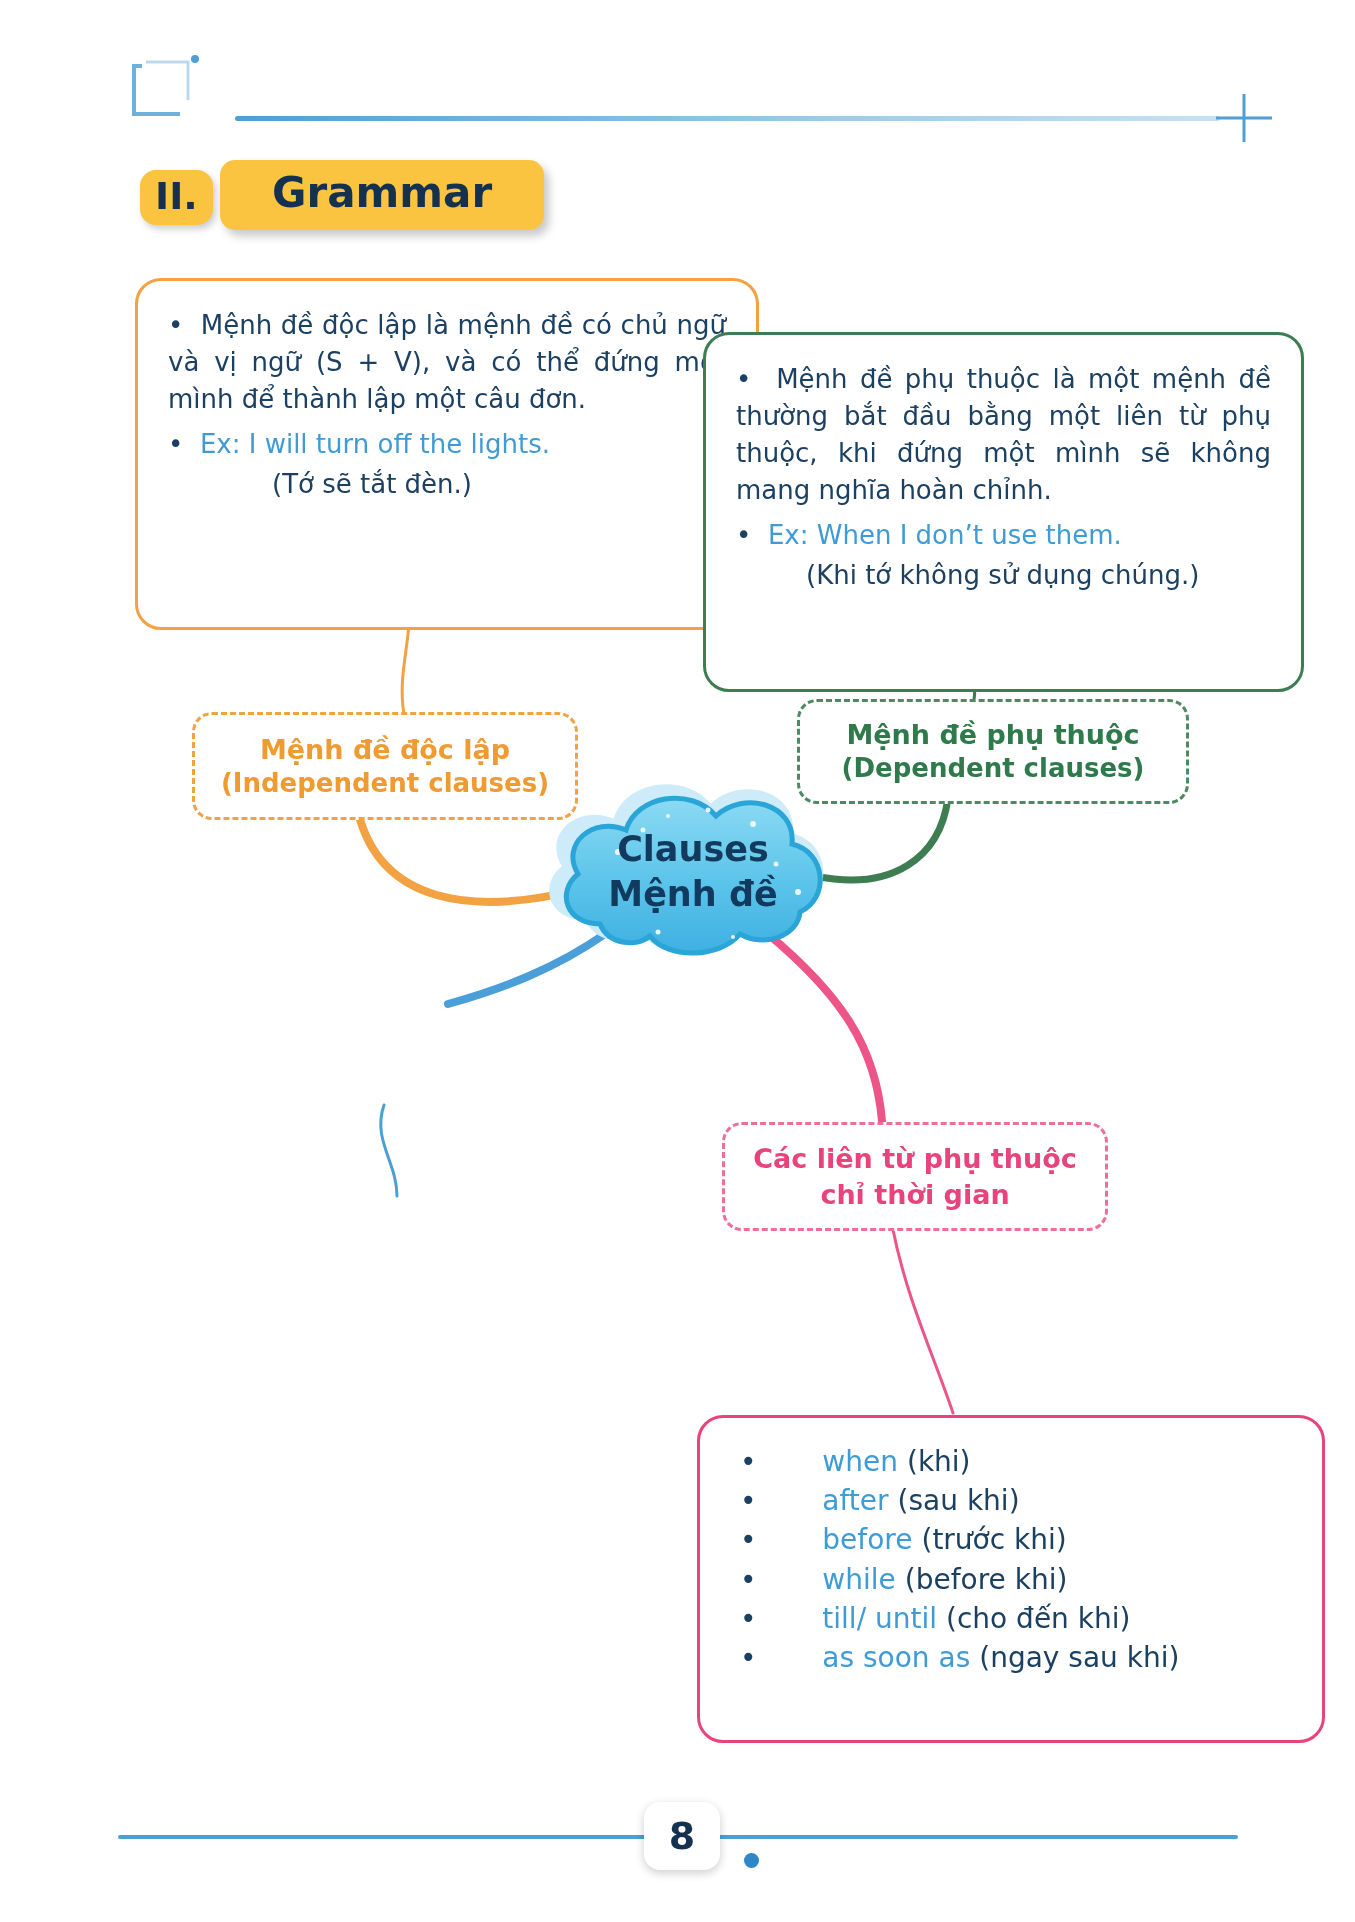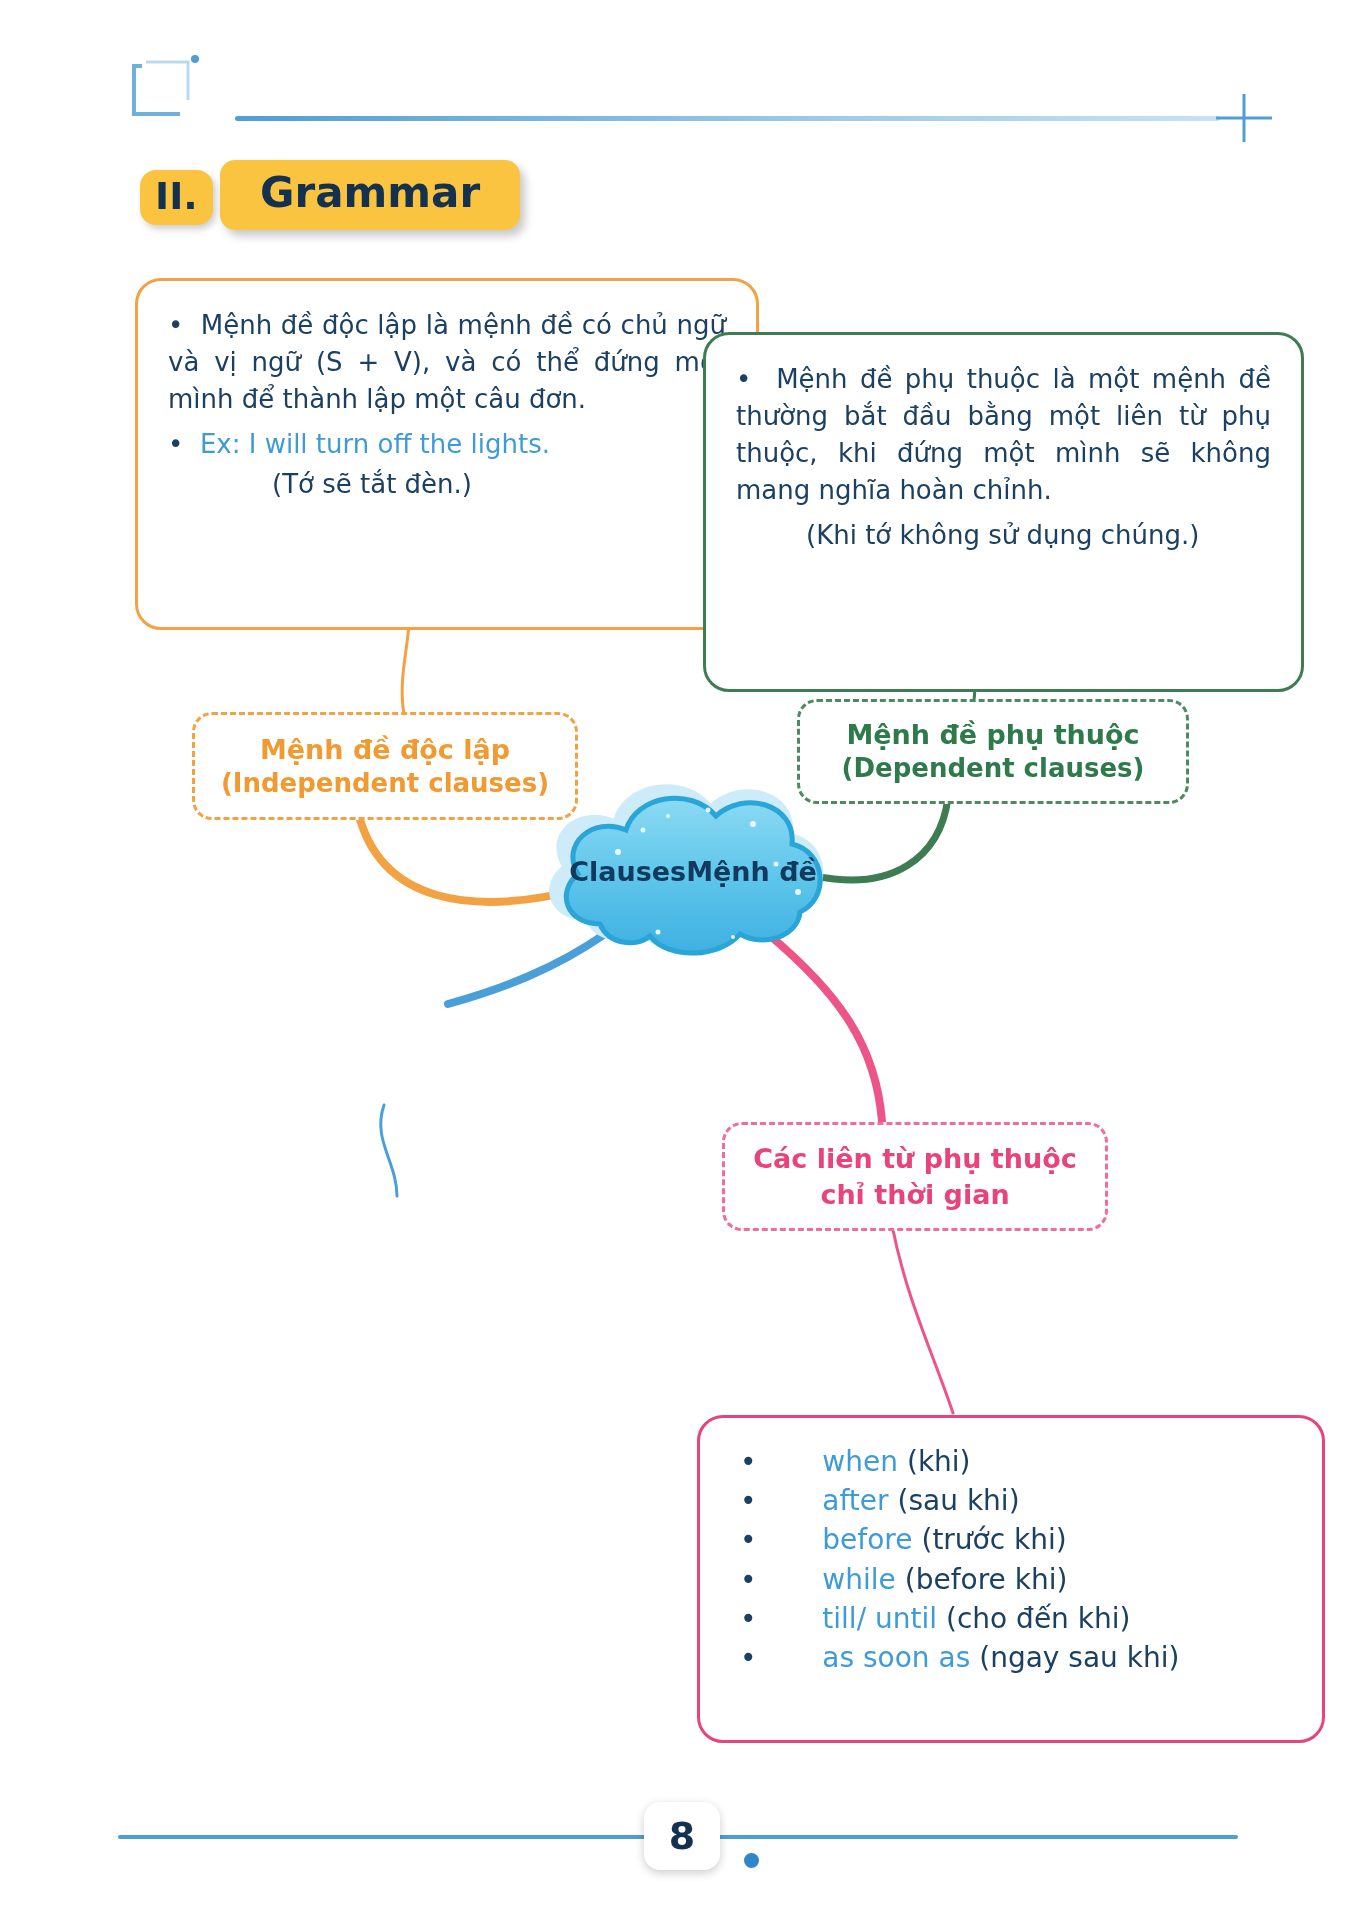--- a/index.html
+++ b/index.html
@@ -22,21 +22,21 @@
   }
   
   .corner-frame{position:absolute;left:120px;top:50px;}
   .top-rule{position:absolute;left:235px;top:116px;width:985px;height:5px;border-radius:3px;
     background:linear-gradient(to right,#4E9FD3,#9CCBE9 60%,#C7E2F3);}
   .crosshair{position:absolute;left:1212px;top:88px;}
   .sec-num{position:absolute;left:140px;top:170px;background:var(--yellow);border-radius:16px;
     padding:4px 15px 7px;font-size:38px;font-weight:bold;color:#14324F;
     box-shadow:3px 4px 7px rgba(0,0,0,.20);z-index:2;}
   .sec-title{position:absolute;left:220px;top:160px;background:var(--yellow);border-radius:15px;
-    padding:8px 40px 13px;font-size:42px;font-weight:bold;color:#14324F;
+    padding:8px 52px 13px;font-size:42px;font-weight:bold;color:#14324F;
     box-shadow:5px 6px 10px rgba(0,0,0,.22);z-index:2;}
   
   .connectors{position:absolute;left:0;top:0;z-index:0;pointer-events:none;}
   
   .defbox{position:absolute;background:#fff;border-radius:26px;padding:26px 30px 20px;
     font-size:26px;line-height:1.42;color:var(--ink);z-index:1;}
   .defbox .def{margin:0 0 8px;text-align:justify;}
   .defbox .def::before{content:"•\00a0\00a0";}
   .defbox .ex{margin:0;color:var(--ex);}
   .defbox .ex::before{content:"•\00a0\00a0";color:var(--ink);}
@@ -57,22 +57,22 @@
   .lbl-blue .l1{font-size:25px;}
   .lbl-pink{border:3px dashed #EE6E97;color:var(--pink);}
   
   .conjlist{list-style:none;margin:0;padding:0;font-size:28px;line-height:1.4;}
   .conjlist li::before{content:"•\00a0\00a0";color:var(--ink);}
   .conjlist .term{color:var(--ex);margin-right:9px;margin-left:48px;}
   .conjlist .meaning{color:var(--ink);}
   
   .cloud-wrap{position:absolute;left:548px;top:772px;width:290px;height:200px;z-index:2;}
   .cloud-text{position:absolute;left:548px;top:772px;width:290px;height:200px;z-index:3;
-    display:flex;flex-direction:row;align-items:center;justify-content:center;
-    font-weight:bold;font-size:27px;color:#12395E;line-height:1.28;text-align:center;}
+    display:flex;flex-direction:column;align-items:center;justify-content:center;
+    font-weight:bold;font-size:35px;color:#12395E;line-height:1.28;text-align:center;}
   
   .footer-rule{position:absolute;left:118px;top:1835px;width:1120px;height:4px;background:var(--rule);border-radius:2px;z-index:1;}
   .page-badge{position:absolute;left:644px;top:1802px;width:76px;height:68px;background:#fff;border-radius:16px;
     box-shadow:0 3px 10px rgba(0,0,0,.20);display:flex;align-items:center;justify-content:center;
     font-size:38px;font-weight:bold;color:#14324F;z-index:3;}
   .footer-dot{position:absolute;left:744px;top:1853px;width:15px;height:15px;border-radius:50%;background:var(--blue-text);z-index:3;}
 </style>
 </head>
 <body>
 
@@ -104,20 +104,21 @@
   </svg>
 
   <section class="defbox box-orange" style="left:135px;top:278px;width:558px;height:300px;">
     <p class="def">Mệnh đề độc lập là mệnh đề có chủ ngữ và vị ngữ (S + V), và có thể đứng một mình để thành lập một câu đơn.</p>
     <p class="ex">Ex: I will turn off the lights.</p>
     <p class="trans">(Tớ sẽ tắt đèn.)</p>
   </section>
 
   <section class="defbox box-green" style="left:703px;top:332px;width:535px;height:308px;">
     <p class="def">Mệnh đề phụ thuộc là một mệnh đề thường bắt đầu bằng một liên từ phụ thuộc, khi đứng một mình sẽ không mang nghĩa hoàn chỉnh.</p>
+    <p class="ex">Ex: When I don’t use them.</p>
     <p class="trans" style="padding-left:70px;">(Khi tớ không sử dụng chúng.)</p>
   </section>
 
   <div class="maplabel lbl-green" style="left:797px;top:699px;width:386px;height:99px;">
     <div class="l1">Mệnh đề phụ thuộc</div>
     <div class="l2">(Dependent clauses)</div>
   </div>
 
   <div class="maplabel lbl-orange" style="left:192px;top:712px;width:380px;height:102px;">
     <div class="l1">Mệnh đề độc lập</div>

